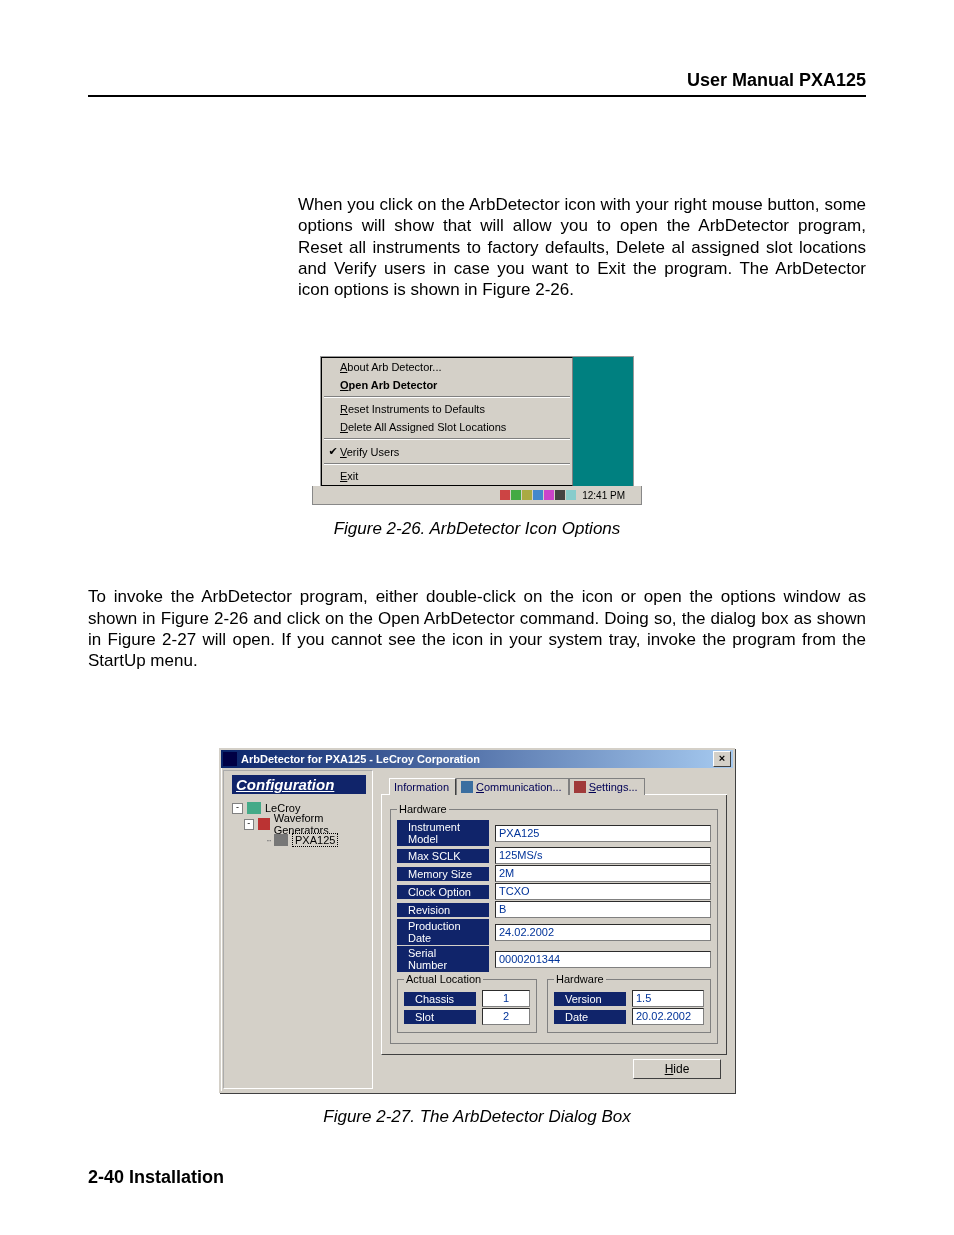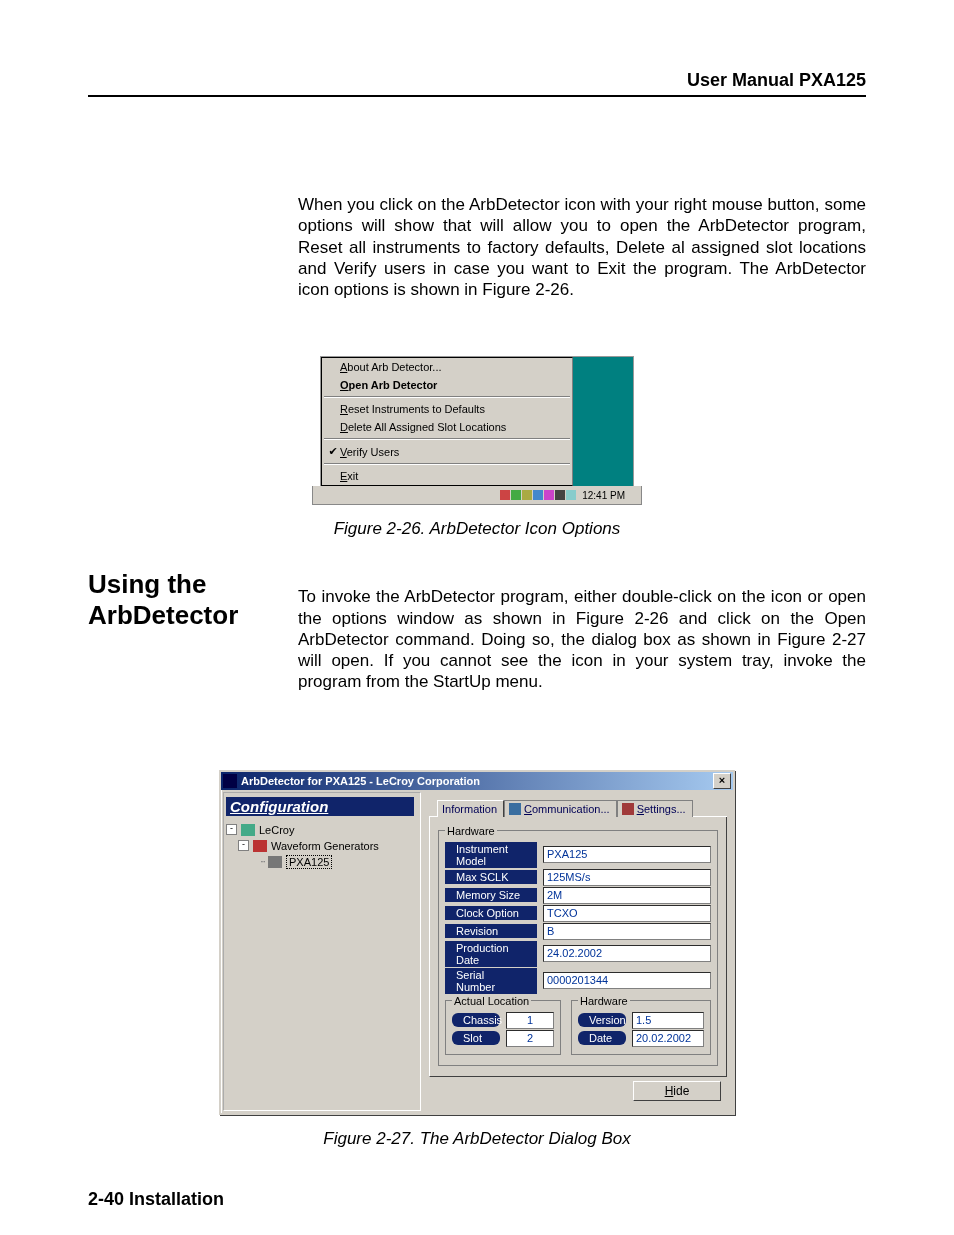--- a/index.html
+++ b/index.html
@@ -152,21 +152,21 @@
     border-bottom-color:#404040;
   }
   .dlg-body {
     display:flex;
     padding:2px;
     gap:0;
   }
   .dlg-left {
     width:214px;
     border:1px inset #fff;
-    padding:4px 6px 6px 2px;
+    padding:4px 6px 6px 8px;
     box-sizing:border-box;
   }
   .conf-title {
     background:#10246a;
     color:#fff;
     font-size:15px;
     font-style:italic;
     font-weight:bold;
     padding:1px 4px;
     text-decoration:underline;
@@ -244,21 +244,21 @@
     gap:6px;
   }
   .kv-label {
     background:#10246a;
     color:#fff;
     font-size:11px;
     padding:1px 11px;
     width:92px;
     box-sizing:border-box;
   }
-  .kv-label.sm { width:48px;border-radius:6px; }
+  .kv-label.sm { width:72px; }
   .kv-val {
     border:1px inset #808080;
     background:#fff;
     color:#003399;
     padding:0 3px;
     height:15px;
     line-height:15px;
     flex:1;
     min-width:40px;
   }
@@ -349,23 +349,20 @@
           <span style="background:#c4c"></span>
           <span style="background:#444"></span>
           <span style="background:#8cc"></span>
       </span>
       <span>12:41 PM</span>
     </div>
     <div class="caption">Figure 2-26. ArbDetector Icon Options</div>
   </div>
 
   <div class="col-layout">
-    <div class="col-left">
-      <div class="section-heading">Using the ArbDetector</div>
-    </div>
     <div class="col-right">
       <p class="body-text">To invoke the ArbDetector program, either double-click on the icon or open the options window as shown in Figure 2-26 and click on the Open ArbDetector command. Doing so, the dialog box as shown in Figure 2-27 will open. If you cannot see the icon in your system tray, invoke the program from the StartUp menu.</p>
     </div>
   </div>
 
   <div class="dlg">
     <div class="dlg-title">
       <span class="dlg-title-icon"></span>
       <span>ArbDetector for PXA125 - LeCroy Corporation</span>
       <span class="dlg-close">×</span>

